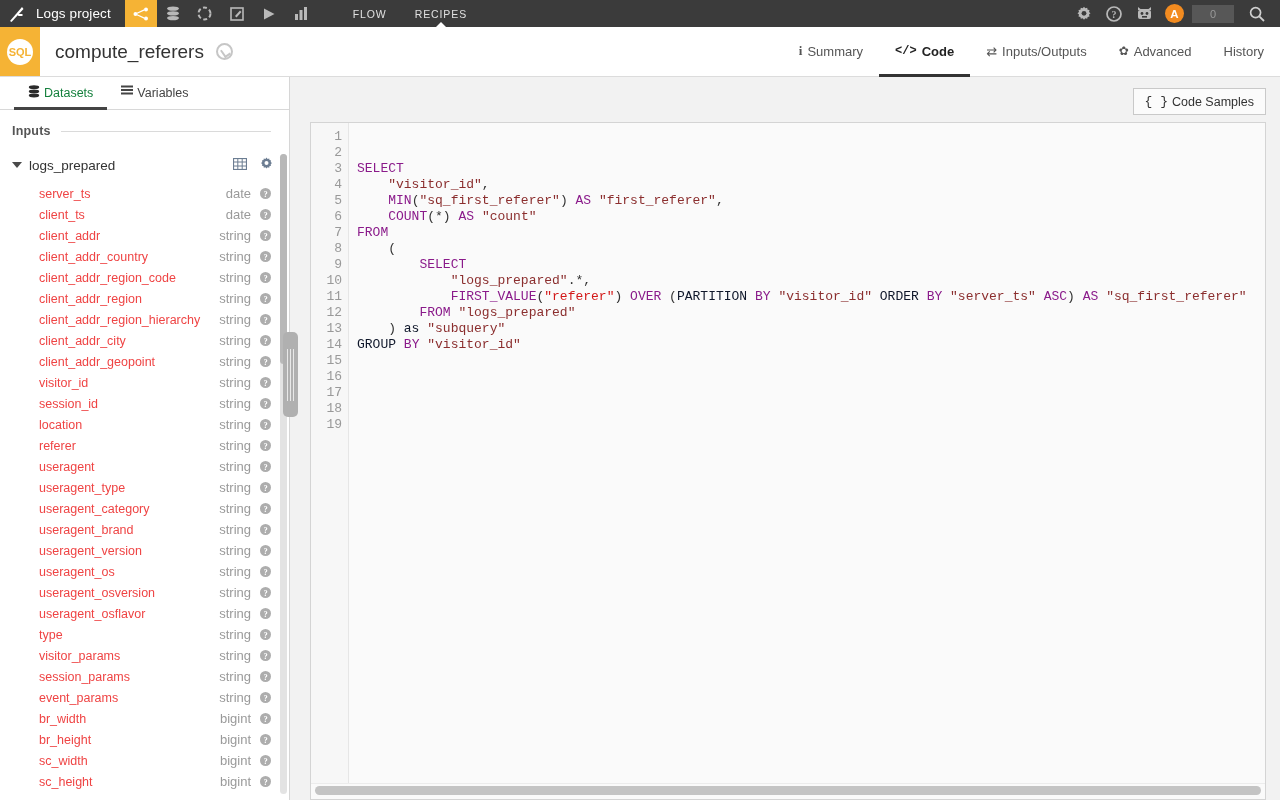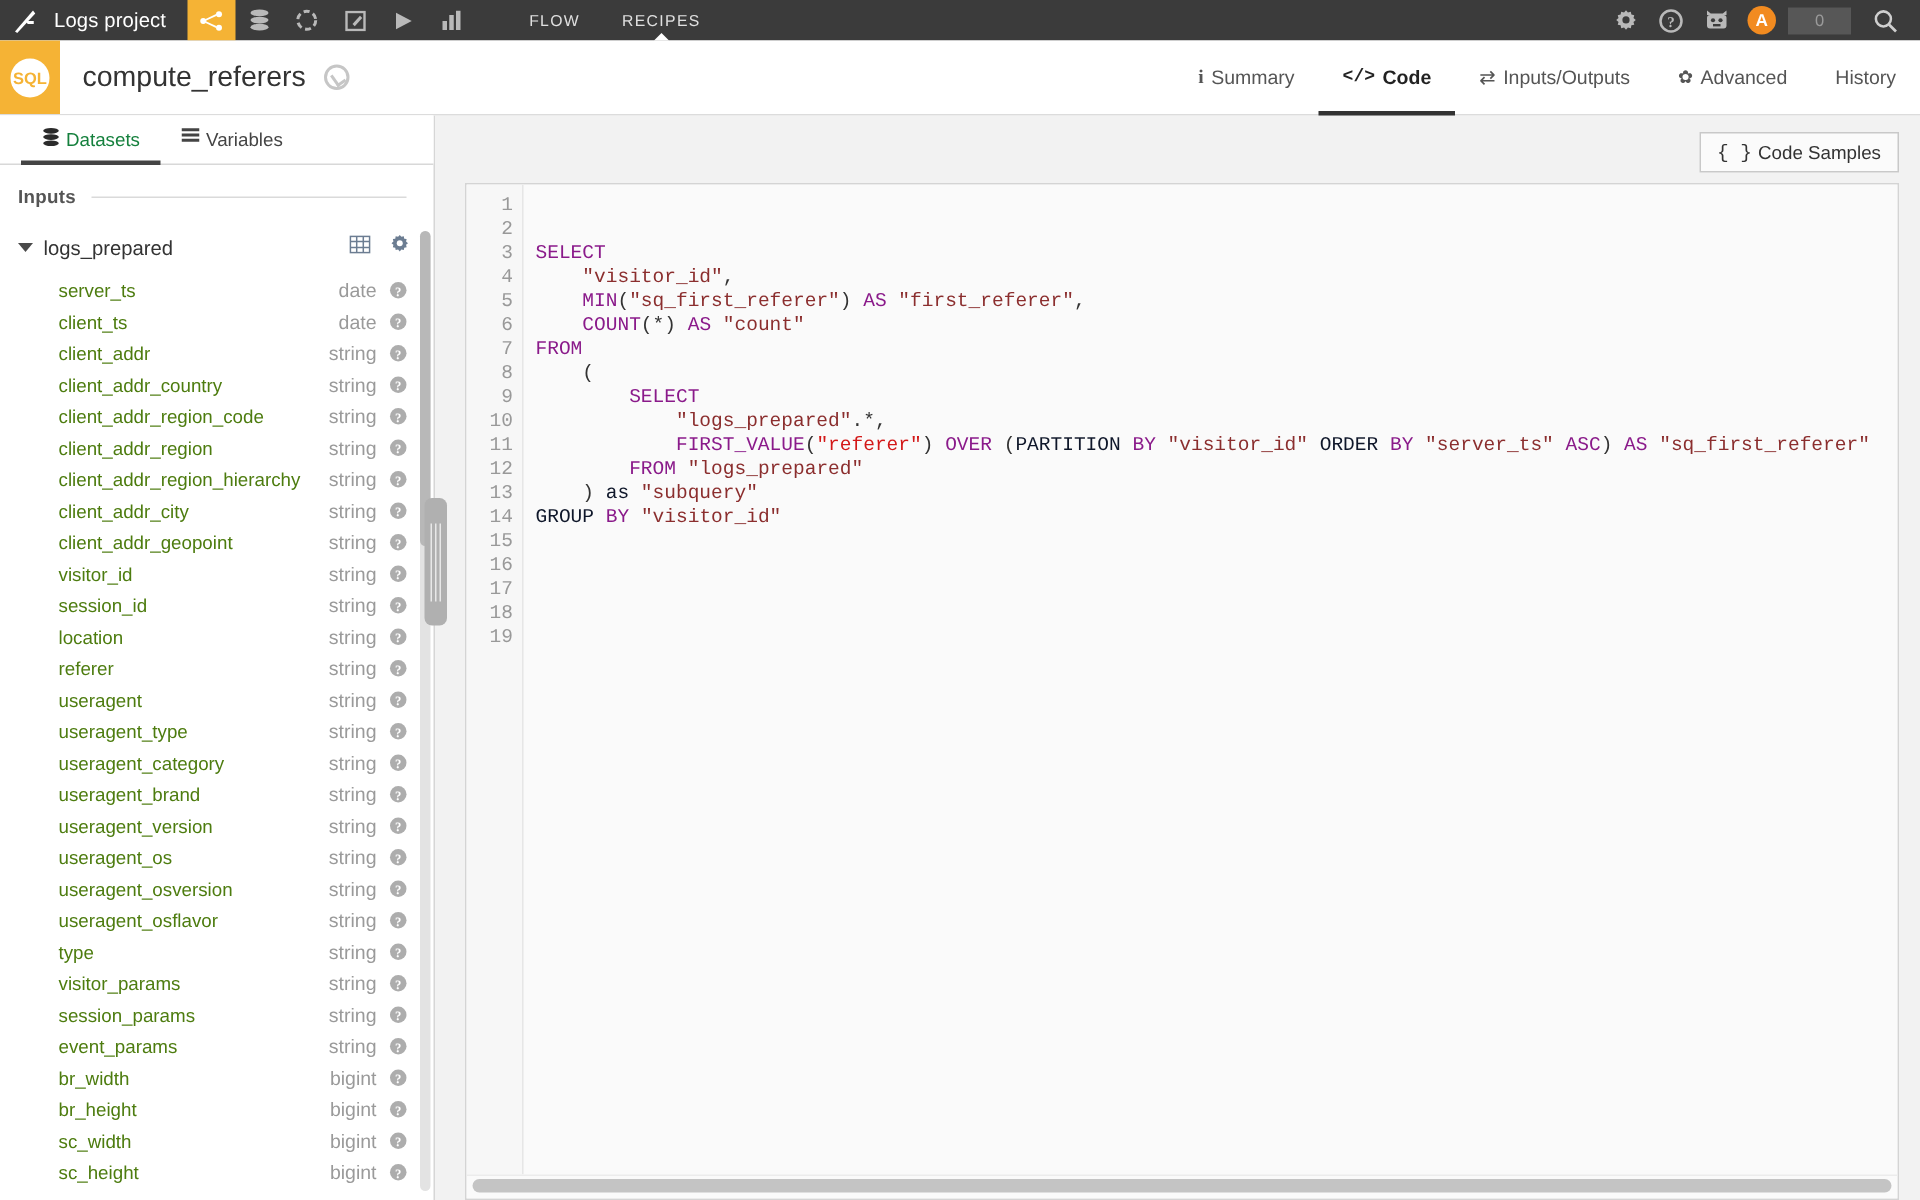--- a/index.html
+++ b/index.html
@@ -112,21 +112,21 @@
   .inputs-rule { flex:1; height:1px; background:#dadada; }
   .ds-row { display:flex; align-items:center; padding: 10px 16px 0 12px; }
   .ds-caret { width:0;height:0;border-left:5px solid transparent;border-right:5px solid transparent;border-top:6px solid #4a4a4a; margin-right:7px; }
   .ds-name { font-size:13.5px; color:#333; }
   .ds-icons { margin-left:auto; display:flex; gap:13px; align-items:center; color:#6c7d92; }
   .ds-sub { font-size:12px; color:#6b6b6b; padding: 1px 0 0 12px; }
   .field-list { padding-top: 9px; }
   .field-row {
     display:flex; align-items:center; height:21px; padding: 0 18px 0 39px; font-size:12.5px;
   }
-  .field-name { color:#4d7c0f; }
+  .field-name { color:#ef4444; }
   .field-type { margin-left:auto; color:#9a9a9a; font-size:13px; padding-right: 9px; }
   .help-dot {
     width:11px;height:11px;border-radius:50%;background:#adadad;color:#fff;
     font-size:8.5px; display:flex;align-items:center;justify-content:center;
     font-family:"Liberation Serif", serif; font-weight:bold;
   }
   .side-vscroll {
     position:absolute; right:2px; top:44px; width:7px; height:640px;
     background:#e3e3e3; border-radius:4px;
   }

